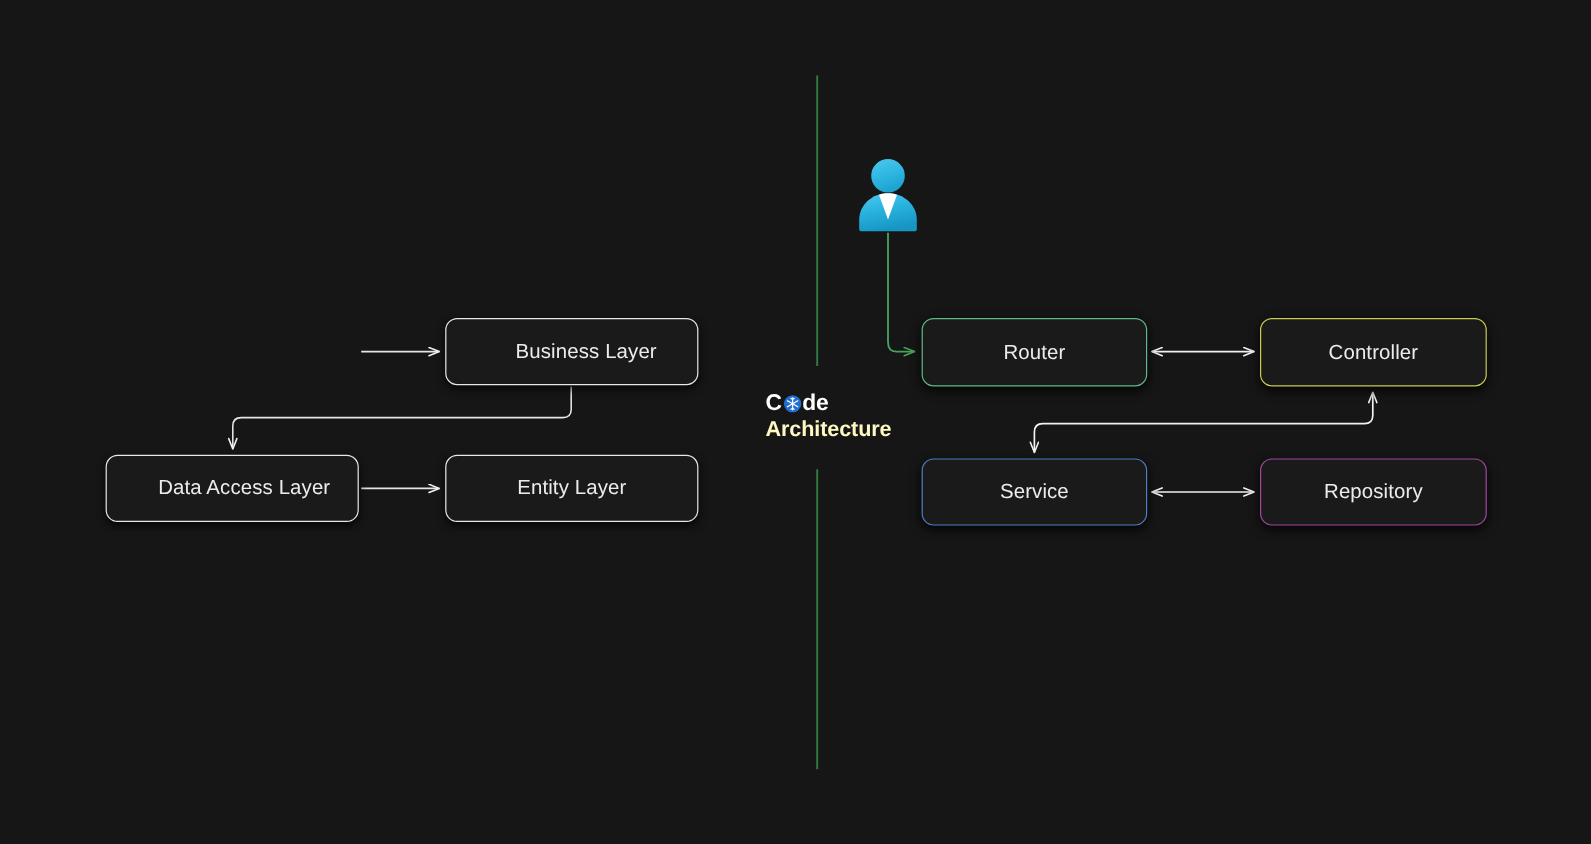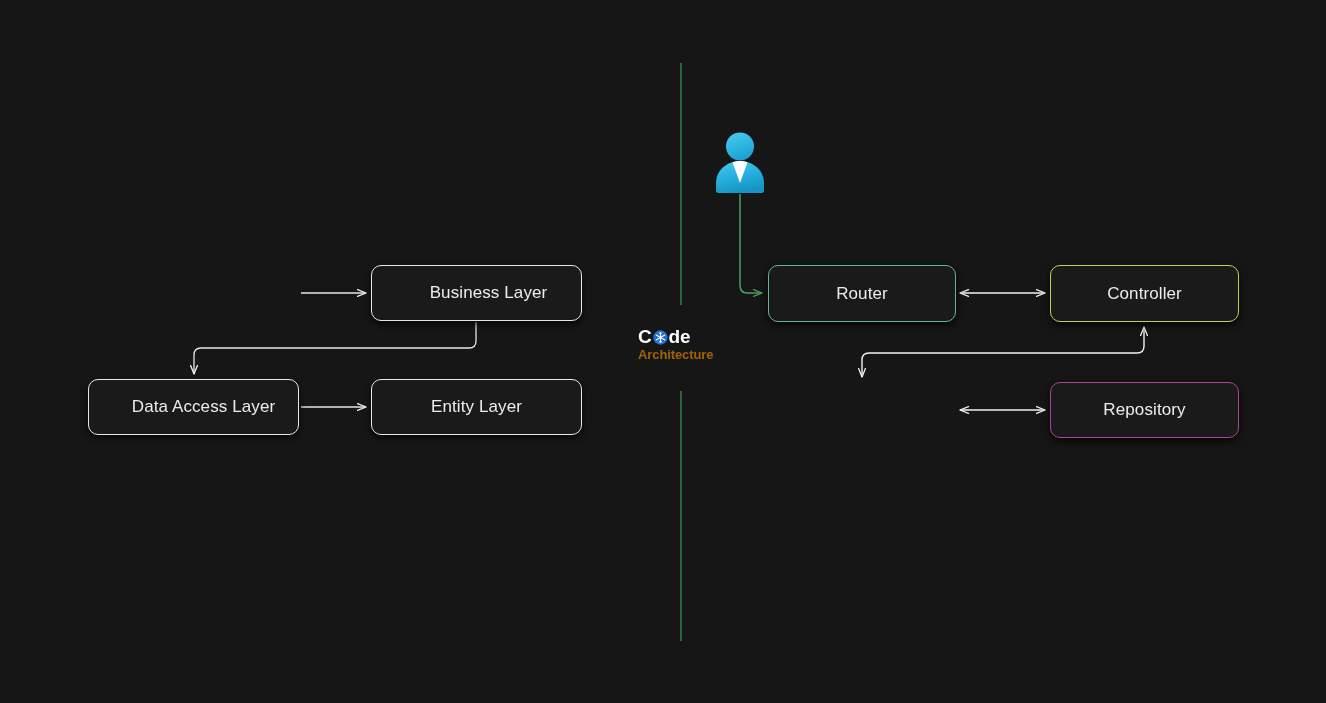--- a/index.html
+++ b/index.html
@@ -91,23 +91,23 @@
   #logo .logo-row1 {
     display: flex;
     align-items: center;
     font-size: 19px;
     font-weight: bold;
     color: #ffffff;
     line-height: 1;
     letter-spacing: -0.2px;
   }
   #logo .logo-row2 {
-    font-size: 13px;
+    font-size: 18px;
     font-weight: bold;
-    color: #a16207;
+    color: #fef9c3;
     line-height: 1;
     margin-top: 2px;
     letter-spacing: -0.1px;
   }
   #logo .snow {
     display: inline-block;
     width: 15px;
     height: 15px;
     margin: 0 1px;
     position: relative;
@@ -165,20 +165,23 @@
   </div>
 
   <div class="node plain" id="node-entity">
     <span>Entity Layer</span>
   </div>
 
   <div class="node glow n-controller" id="node-controller">
     <span>Controller</span>
   </div>
 
+  <div class="node glow n-service" id="node-service">
+    <span>Service</span>
+  </div>
 
   <div class="node glow n-repository" id="node-repository">
     <span>Repository</span>
   </div>
 
   <svg id="user-avatar" viewBox="0 0 52 62" xmlns="http://www.w3.org/2000/svg">
     <defs>
       <linearGradient id="headGrad" x1="0" y1="0" x2="0.35" y2="1">
         <stop offset="0%" stop-color="#4cc9ef"></stop>
         <stop offset="55%" stop-color="#2fb7e2"></stop>

